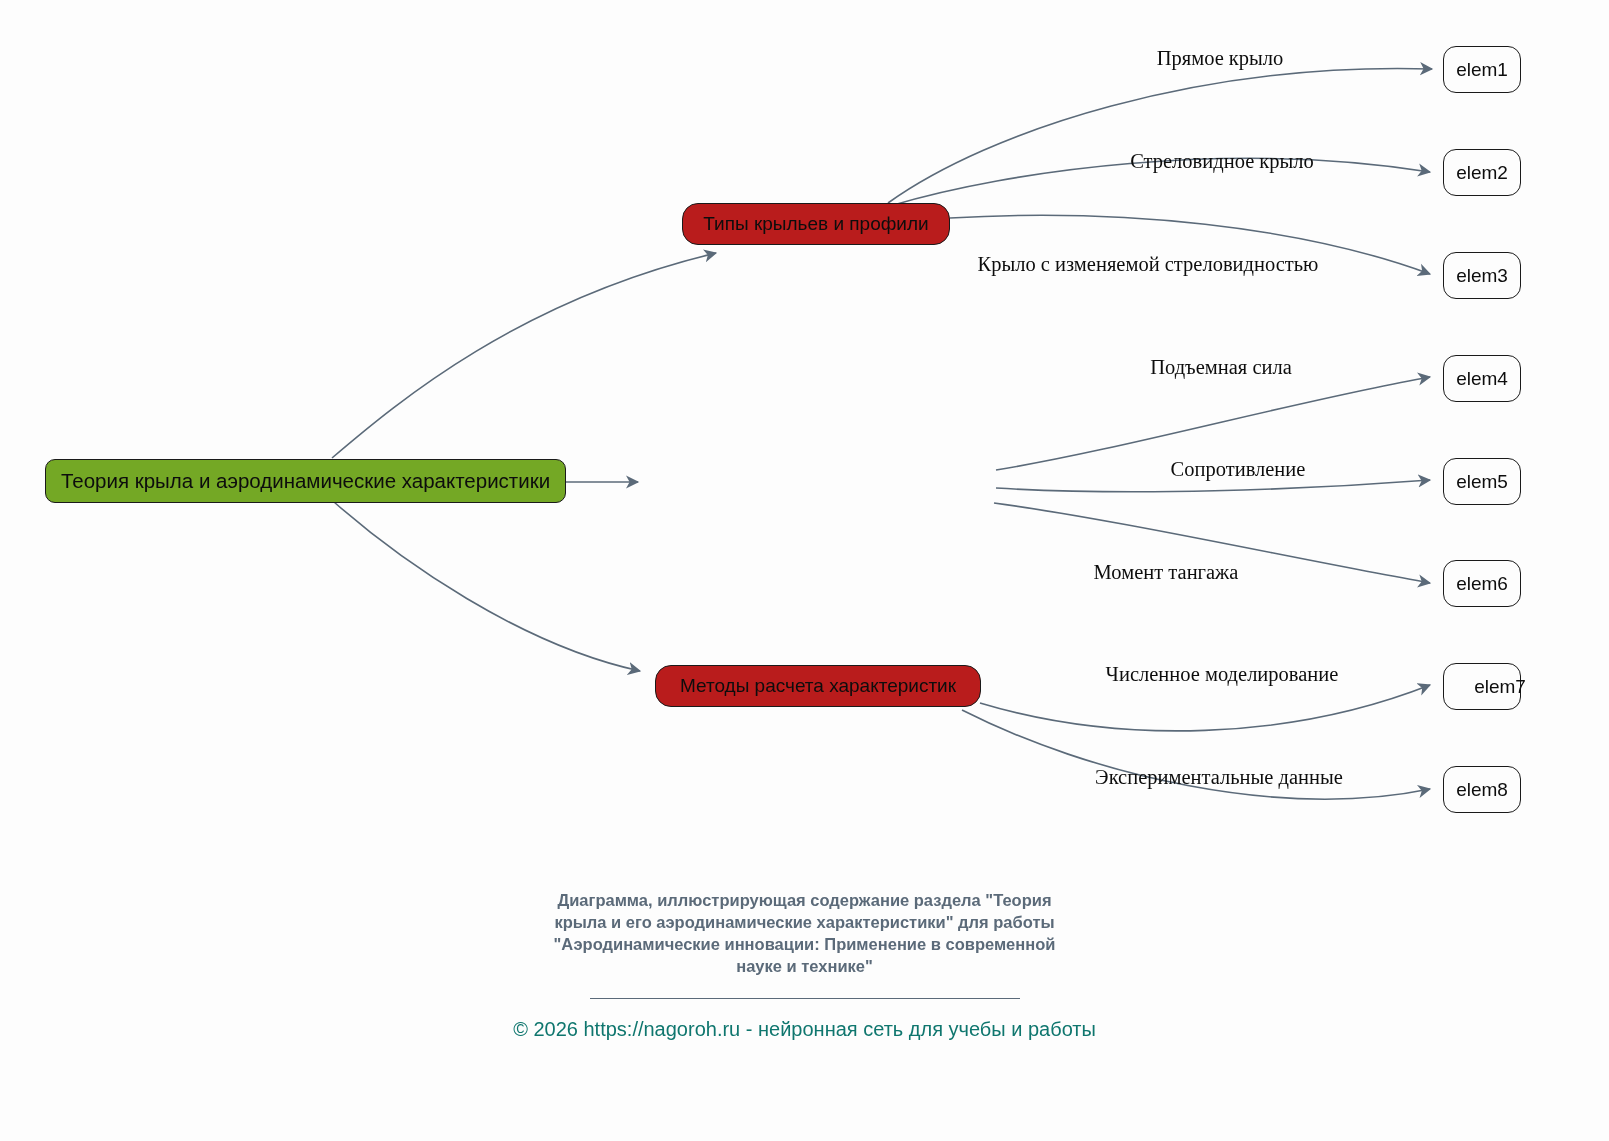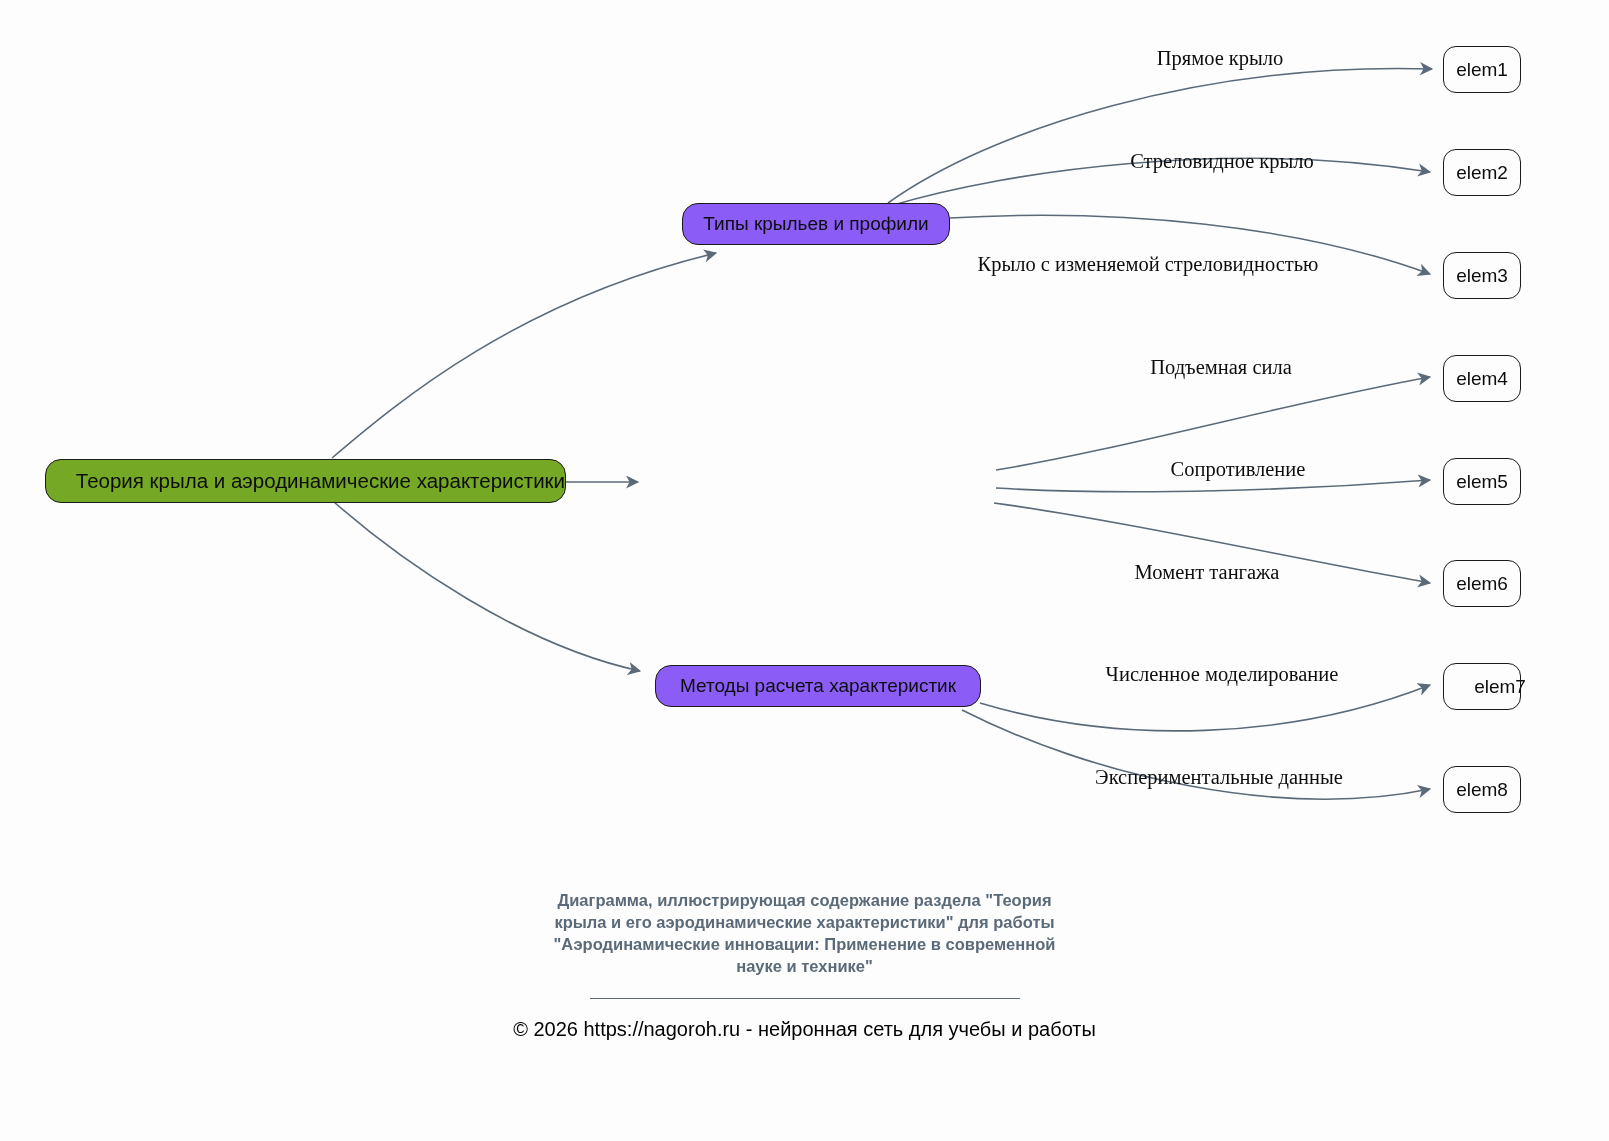--- a/index.html
+++ b/index.html
@@ -34,25 +34,24 @@
     justify-content: center;
     white-space: nowrap;
     border-radius: 14px;
   }
   .node-root {
     background: #74a825;
     border: 1.6px solid #1a1a1a;
     color: #0d0d0d;
     font-size: 20.5px;
     height: 44px;
-    border-radius: 16px;
-    justify-content: flex-end;
+    border-radius: 10px;
   }
   .node-branch {
-    background: #8b5cf6;
+    background: #b91c1c;
     border: 1.6px solid #1a1a1a;
     color: #0d0d0d;
     font-size: 19px;
     height: 42px;
     border-radius: 16px;
   }
   .node-leaf {
     background: #fdfdfd;
     border: 1.7px solid #1a1a1a;
     color: #0d0d0d;
@@ -89,21 +88,21 @@
     width: 430px;
     border-top: 1.6px solid #5b6a79;
     height: 0;
   }
   .footer-copyright {
     position: absolute;
     left: 50%;
     transform: translateX(-50%);
     top: 1018px;
     font-size: 20px;
-    color: #000000;
+    color: #0f766e;
     white-space: nowrap;
   }
 </style>
 </head>
 <body>
 
 <div id="canvas">
 
   <svg class="edges" viewBox="0 0 1609 1141">
     <defs>
@@ -169,21 +168,21 @@
   </div>
   <div class="node node-leaf" style="left:1443px; top:766px;">
     <span>elem8</span>
   </div>
 
   <div class="edge-label" style="left:1220px; top:47px;text-align:right;">Прямое крыло</div>
   <div class="edge-label" style="left:1222px; top:150px;">Стреловидное крыло</div>
   <div class="edge-label" style="left:1148px; top:253px;">Крыло с изменяемой стреловидностью</div>
   <div class="edge-label" style="left:1221px; top:356px;">Подъемная сила</div>
   <div class="edge-label" style="left:1222px; top:458px;margin-left:16px;">Сопротивление</div>
-  <div class="edge-label" style="left:1207px; top:561px;">Момент тангажа</div>
+  <div class="edge-label" style="left:1166px; top:561px;">Момент тангажа</div>
   <div class="edge-label" style="left:1222px; top:663px;">Численное моделирование</div>
   <div class="edge-label" style="left:1219px; top:766px;">Экспериментальные данные</div>
 
   <div class="footer-caption">Диаграмма, иллюстрирующая содержание раздела "Теория крыла и его аэродинамические характеристики" для работы "Аэродинамические инновации: Применение в современной науке и технике"</div>
   <div class="footer-rule"></div>
   <div class="footer-copyright">© 2026 https://nagoroh.ru - нейронная сеть для учебы и работы</div>
 
 </div>
 
 </body></html>

